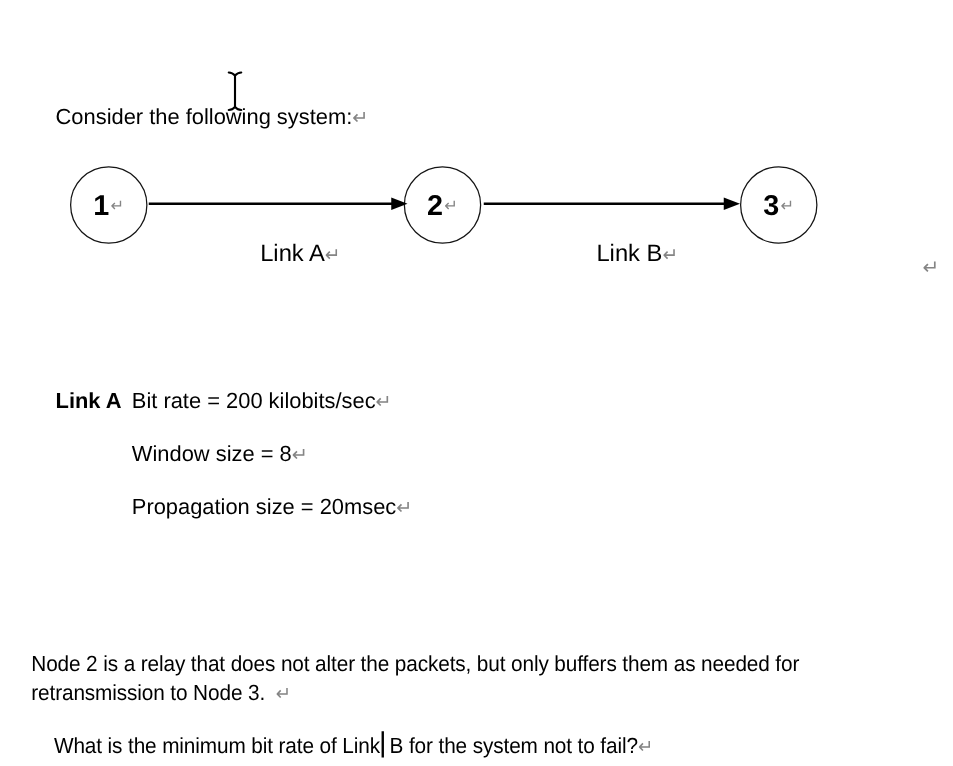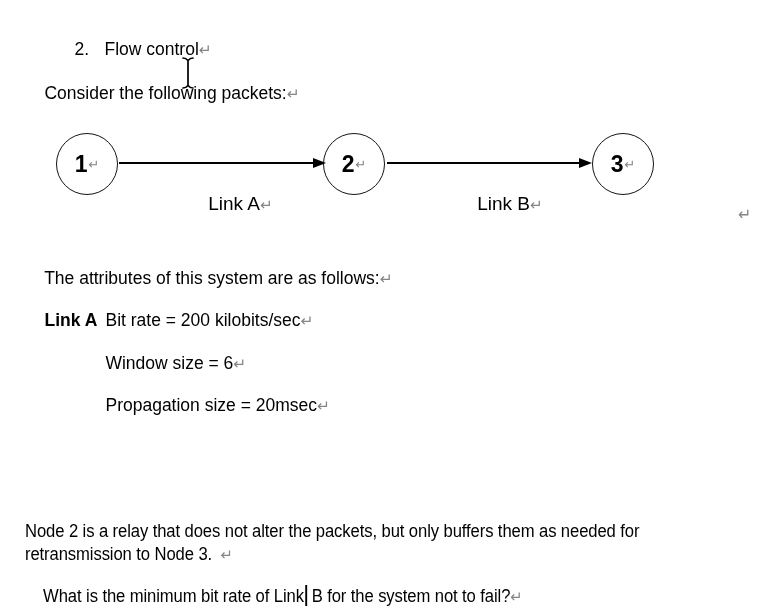--- a/index.html
+++ b/index.html
@@ -43,26 +43,23 @@
     vertical-align:-4px;margin:0 5px 0 1.5px;
   }
   
   .ibeam{position:absolute;left:181px;top:56px;}
 </style>
 </head>
 <body>
 
 <div class="doc">
 
-  <p class="abs" style="top:15px;left:55px;margin:0;">
-    <span class="num-cell">2.</span><span>Flow control</span><span class="mark">↵</span>
-  </p>
 
   <p class="abs" style="top:59px;left:25px;margin:0;">
-    <span>Consider the following packets:</span><span class="mark">↵</span>
+    <span>Consider the following system:</span><span class="mark">↵</span>
   </p>
 
   <span class="ibeam">
     <svg width="14" height="34" viewBox="0 0 14 34">
       <path d="M7 4.5 V29.5 M2 2 Q5 2 7 4.5 Q9 2 12 2 M2 32 Q5 32 7 29.5 Q9 32 12 32" stroke="#000" stroke-width="1.7" fill="none" stroke-linecap="round"></path>
     </svg>
   </span>
 
   <div class="node" style="left:56px;top:133px;">
     <span class="node-label">1</span>
@@ -82,29 +79,26 @@
 
   <div class="link-label" style="left:187px;top:169px;">
     <span>Link A</span><span class="mark">↵</span>
   </div>
   <div class="link-label" style="left:456px;top:169px;text-align:center;">
     <span>Link B</span><span class="mark">↵</span>
   </div>
 
   <span class="abs mark" style="left:738px;top:203px;font-size:16px;">↵</span>
 
-  <p class="abs" style="top:244px;left:25px;margin:0;">
-    <span>The attributes of this system are as follows:</span><span class="mark">↵</span>
-  </p>
 
   <p class="abs" style="top:286px;left:25px;margin:0;">
     <span class="key-cell">Link A</span><span>Bit rate = 200 kilobits/sec</span><span class="mark">↵</span>
   </p>
   <p class="abs" style="top:329px;left:25px;margin:0;">
-    <span class="key-cell"></span><span>Window size = 6</span><span class="mark">↵</span>
+    <span class="key-cell"></span><span>Window size = 8</span><span class="mark">↵</span>
   </p>
   <p class="abs" style="top:371px;left:25px;margin:0;">
     <span class="key-cell"></span><span>Propagation size = 20msec</span><span class="mark">↵</span>
   </p>
 
 
   <p class="abs condensed wrap2" style="top:497px;left:25px;margin:0;">
     <span>Node 2 is a relay that does not alter the packets, but only buffers them as needed for
 retransmission to Node 3.</span><span class="mark mark-gap">↵</span>
   </p>

